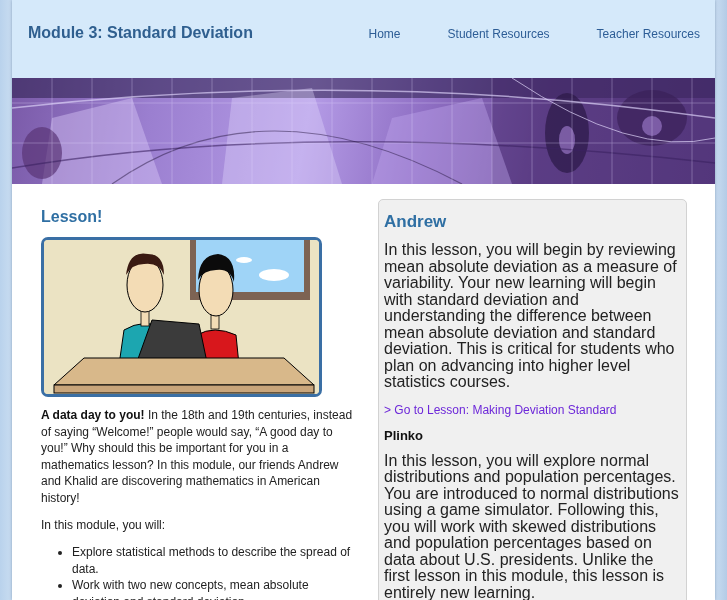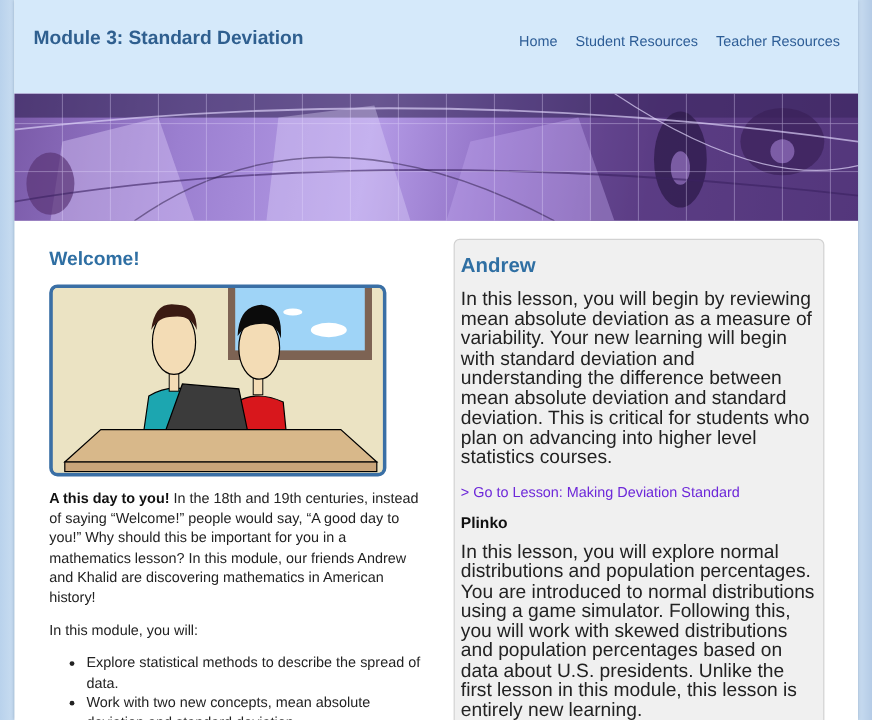--- a/index.html
+++ b/index.html
@@ -17,21 +17,21 @@
   .header {
     height: 78px; background: #d5e9fa;
     position: relative;
   }
   .site-title {
     position: absolute; left: 16px; top: 24px;
     font-size: 16px; font-weight: bold; color: #2f5f8f;
   }
   .nav { position: absolute; right: 15px; top: 27px; display: flex; gap: 15px; }
   .nav a {
-    font-size: 12px; color: #2d5d96; text-decoration: none; cursor: pointer;
+    font-size: 12px; color: #2d5d96; text-decoration: none; cursor: pointer; margin-left: 32px;
   }
   .banner {
     position: absolute; left: 0; top: 78px; width: 703px; height: 106px;
     overflow: hidden;
     background: linear-gradient(100deg, #7a5aa8 0%, #9b7fd0 20%, #b49be6 42%, #8f6fc4 58%, #6a4a96 75%, #5c3f86 100%);
   }
   .banner svg { position: absolute; left: 0; top: 0; }
   .content { position: absolute; left: 0; top: 184px; width: 703px; height: 416px; }
   .left { position: absolute; left: 29px; top: 24px; width: 316px; }
   .welcome-title { font-size: 16px; font-weight: bold; color: #2f6fa3; margin-bottom: 11px; }
@@ -103,21 +103,21 @@
           <line x1="640" y1="0" x2="640" y2="106"></line>
         <line x1="680" y1="0" x2="680" y2="106"></line>
         <line x1="0" y1="25" x2="703" y2="25"></line>
           <line x1="0" y1="65" x2="703" y2="65"></line>
       </g>
     </svg>
   </div>
 
   <div class="content">
     <div class="left">
-      <h2 class="welcome-title">Welcome!</h2>
+      <h2 class="welcome-title">Lesson!</h2>
       <div class="illustration">
         <svg width="275" height="154" viewBox="0 0 275 154">
           <rect x="0" y="0" width="275" height="154" fill="#ebe3c3"></rect>
           <rect x="146" y="0" width="120" height="60" fill="#7d6353"></rect>
           <rect x="152" y="0" width="108" height="52" fill="#9fd4f7"></rect>
           <ellipse cx="230" cy="35" rx="15" ry="6" fill="#ffffff"></ellipse>
           <ellipse cx="200" cy="20" rx="8" ry="3" fill="#ffffff"></ellipse>
           <path d="M75,125 L80,90 Q100,78 120,88 L125,125 Z" fill="#1ca6b0" stroke="#000" stroke-width="1"></path>
           <rect x="97" y="70" width="8" height="16" fill="#f3dcb5" stroke="#000" stroke-width="0.8"></rect>
           <ellipse cx="101" cy="45" rx="18" ry="27" fill="#f3dcb5" stroke="#000" stroke-width="1"></ellipse>
@@ -125,21 +125,21 @@
           <path d="M150,125 L153,95 Q170,85 192,95 L195,125 Z" fill="#d8171c" stroke="#000" stroke-width="1"></path>
           <rect x="167" y="75" width="8" height="14" fill="#f3dcb5" stroke="#000" stroke-width="0.8"></rect>
           <ellipse cx="172" cy="50" rx="17" ry="26" fill="#f3dcb5" stroke="#000" stroke-width="1"></ellipse>
           <path d="M154,40 Q155,15 174,14 Q192,16 190,42 Q186,28 172,30 Q160,30 154,40 Z" fill="#0b0b0b"></path>
           <polygon points="90,130 108,80 155,84 165,132" fill="#3b3b3b" stroke="#000" stroke-width="1"></polygon>
           <polygon points="108,128 185,120 200,132 120,140" fill="#2a2a2a" stroke="#000" stroke-width="1"></polygon>
           <polygon points="40,118 240,118 270,145 10,145" fill="#d8b88a" stroke="#000" stroke-width="1"></polygon>
           <rect x="10" y="145" width="260" height="8" fill="#c9a57a" stroke="#000" stroke-width="1"></rect>
         </svg>
       </div>
-      <p class="intro"><b>A this day to you!</b><span> In the 18th and 19th centuries, instead of saying “Welcome!” people would say, “A good day to you!” Why should this be important for you in a mathematics lesson? In this module, our friends Andrew and Khalid are discovering mathematics in American history!</span></p>
+      <p class="intro"><b>A data day to you!</b><span> In the 18th and 19th centuries, instead of saying “Welcome!” people would say, “A good day to you!” Why should this be important for you in a mathematics lesson? In this module, our friends Andrew and Khalid are discovering mathematics in American history!</span></p>
       <p class="will">In this module, you will:</p>
       <ul class="bullets">
         <li>Explore statistical methods to describe the spread of data.</li>
         <li>Work with two new concepts, mean absolute deviation and standard deviation.</li>
 
       </ul>
     </div>
 
     <aside class="lessons">
       <h2 class="lessons-title">Andrew</h2>

